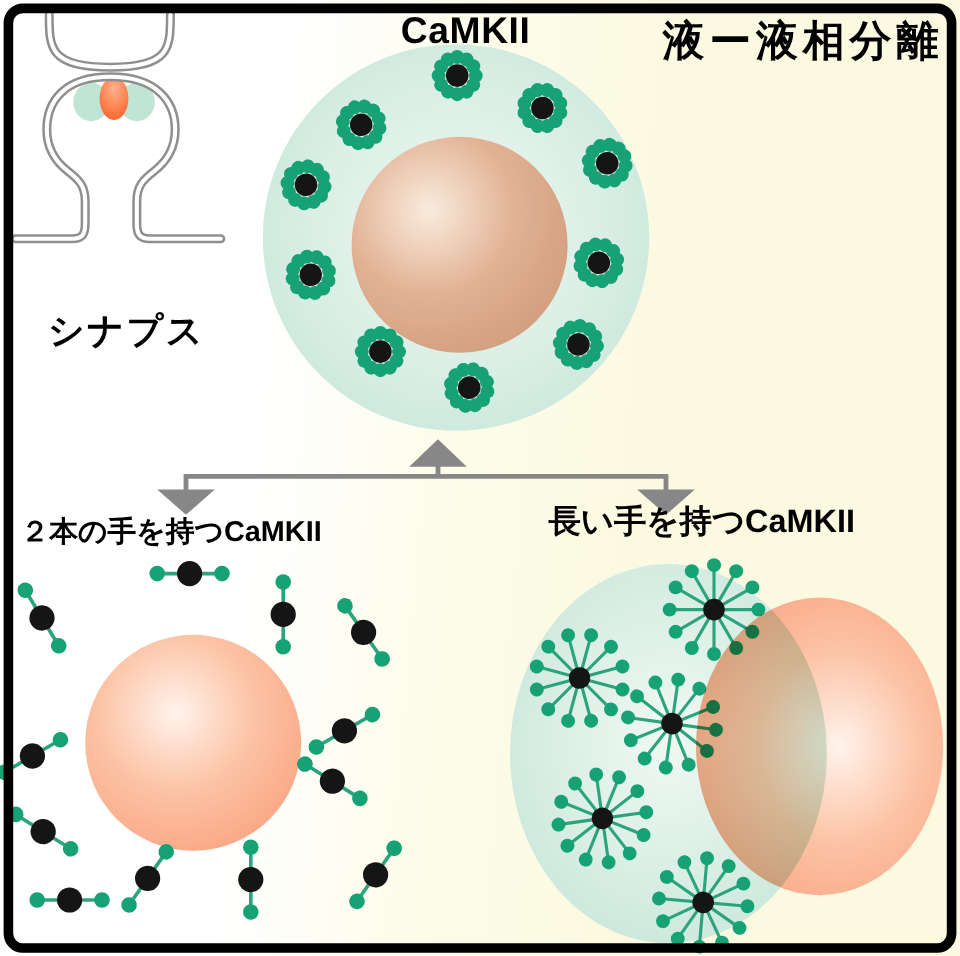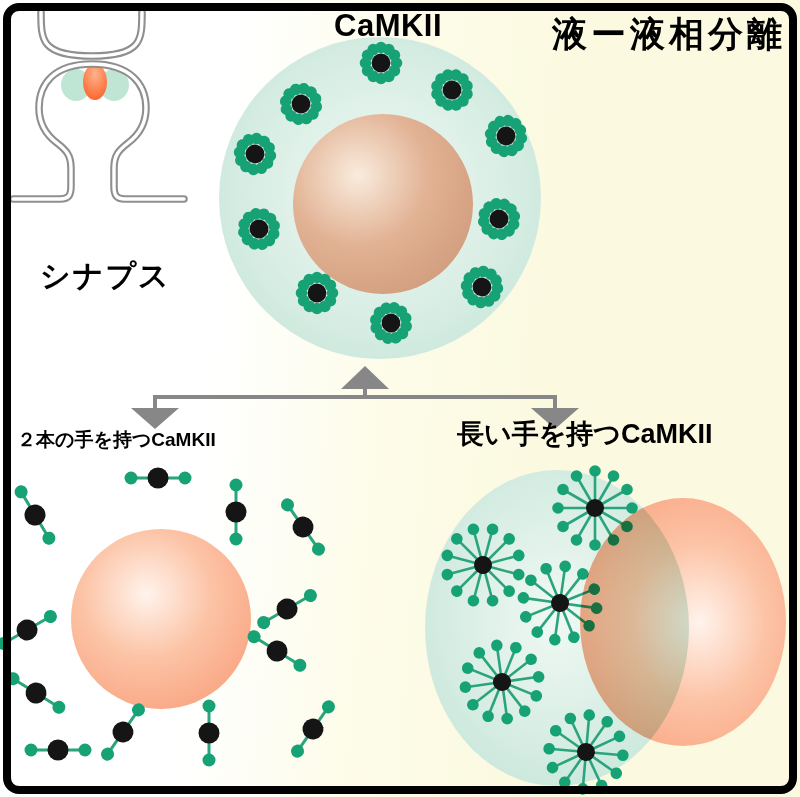--- a/index.html
+++ b/index.html
@@ -10,21 +10,21 @@
   }
   .frame{
     position:absolute;left:3px;top:3px;right:3px;bottom:3px;
     border:8px solid #000;border-radius:16px;pointer-events:none;z-index:5;
   }
   svg.fig{position:absolute;left:0;top:0;z-index:1;}
   .lbl{position:absolute;color:#000;font-weight:700;white-space:nowrap;z-index:3;}
   .lbl-camkii{left:334px;top:8px;font-size:31px;letter-spacing:0.5px;}
   .lbl-title{right:14px;top:11px;font-size:35px;letter-spacing:4px;}
   .lbl-synapse{left:40px;top:212px;font-size:30px;letter-spacing:2px;margin-top:44px;}
-  .lbl-left{left:17px;top:427px;font-size:19px;}
+  .lbl-left{left:17px;top:427px;font-size:24px;}
   .lbl-right{left:457px;top:416px;font-size:27px;}
   .mem-outer{fill:none;stroke:#8f8f8f;stroke-width:7.6;stroke-linecap:round;stroke-linejoin:round;}
   .mem-inner{fill:none;stroke:#ffffff;stroke-width:3.4;stroke-linecap:round;stroke-linejoin:round;}
   .connector-line{fill:none;stroke:#878787;stroke-width:4;}
 </style>
 </head>
 <body>
 
 <div class="canvas">
 

